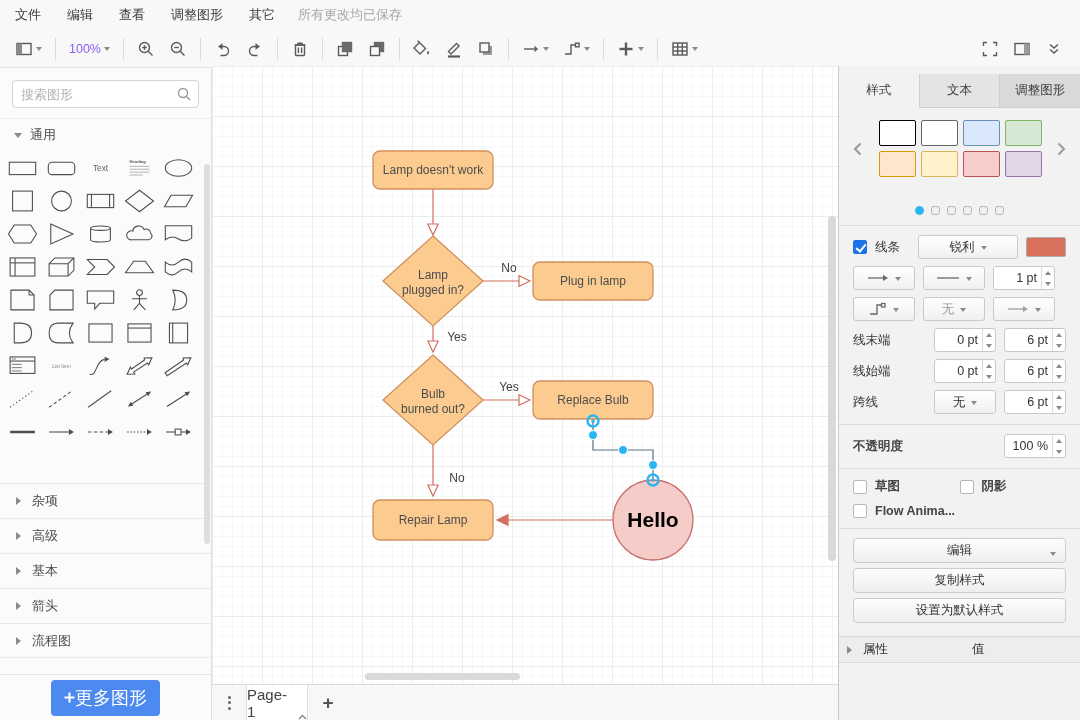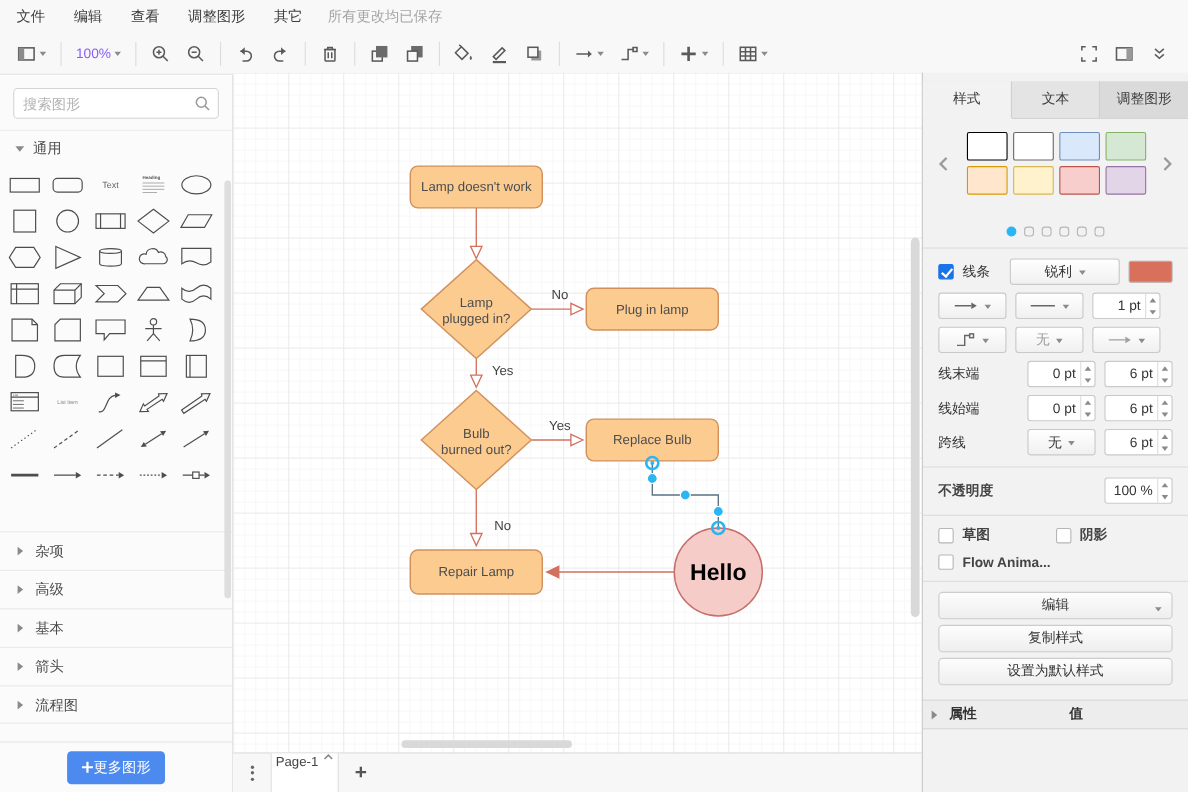--- a/index.html
+++ b/index.html
@@ -39,21 +39,21 @@
   #shape-grid { display:flex; flex-wrap:wrap; width:202px; padding-left:6px; }
   .shape-cell { width:39px; height:33px; display:flex; align-items:center; cursor:default; }
   .shape-cell svg { width:33px; height:26px; stroke:#4d4d4d; fill:none; stroke-width:1.3; }
   #sidebar-sections { position:absolute; left:0; top:415px; width:211px; }
   .side-section { height:35px; display:flex; align-items:center; padding-left:14px;
     border-top:1px solid #e9e9e9; color:#4c4c4c; cursor:default; }
   .side-section:last-child { border-bottom:1px solid #e9e9e9; }
   #sidebar-footer { position:absolute; bottom:0; left:0; width:211px; height:46px;
     border-top:1px solid #e5e5e5; display:flex; align-items:center; justify-content:center; background:#fbfbfb; }
   #more-shapes-btn { background:#4d8af0; color:#fff; border:none; border-radius:4px;
-    padding:6px 13px; font-size:13px; display:flex; align-items:center; gap:0; cursor:default;
+    padding:6px 13px; font-size:18px; display:flex; align-items:center; gap:0; cursor:default;
     font-family:"Liberation Sans","DejaVu Sans",sans-serif; }
   #sidebar-scroll { position:absolute; right:1px; top:96px; width:6px; height:380px; background:#dedede; border-radius:3px; }
 
   
   #canvas { position:absolute; left:212px; top:66px; width:626px; height:618px; background:#fff;
     background-image:
       linear-gradient(#ececec 1px, transparent 1px),
       linear-gradient(90deg,#ececec 1px, transparent 1px),
       linear-gradient(#f7f7f7 1px, transparent 1px),
       linear-gradient(90deg,#f7f7f7 1px, transparent 1px);
@@ -61,21 +61,21 @@
   #diagram-svg { position:absolute; left:0; top:0; }
   #v-scroll { position:absolute; right:2px; top:150px; width:8px; height:345px; background:#d9d9d9; border-radius:4px; }
   #h-scroll { position:absolute; left:153px; bottom:4px; width:155px; height:7px; background:#d9d9d9; border-radius:4px; }
 
   
   #footer { position:absolute; left:212px; top:684px; width:626px; height:36px;
     background:#f7f7f7; border-top:1px solid #dcdcdc; display:flex; align-items:stretch; }
   #pages-menu { width:34px; display:flex; flex-direction:column; align-items:center; justify-content:center; gap:2.5px; }
   #pages-menu i { width:3px; height:3px; border-radius:50%; background:#666; }
   #page-tab { width:62px; background:#fff; border-left:1px solid #ddd; border-right:1px solid #ddd;
-    display:flex; align-items:flex-start; justify-content:center; gap:5px; color:#444; font-size:12px; }
+    display:flex; align-items:flex-end; justify-content:center; gap:5px; color:#444; font-size:15px; }
   #add-page { width:40px; display:flex; align-items:center; justify-content:center; color:#555;
     font-size:19px; font-weight:bold; }
 
   
   #format-panel { position:absolute; left:838px; top:66px; width:242px; height:654px;
     background:#f2f2f2; border-left:1px solid #c9c9c9; font-size:12.5px; }
   #panel-tabs { display:flex; height:34px; background:#e4e4e4; border-bottom:1px solid #cfcfcf;margin-top:8px; }
   .panel-tab { flex:1; display:flex; align-items:center; justify-content:center; color:#3d3d3d;
     border-right:1px solid #cfcfcf; background:#e4e4e4; }
   .panel-tab.active { background:#f2f2f2; border-bottom:1px solid #f2f2f2; margin-bottom:-1px; }
@@ -114,21 +114,21 @@
   .cbox.checked { background:#1a73e8; border-color:#1a73e8; }
   .cbox.checked::after { content:""; position:absolute; left:3.5px; top:1px; width:4px; height:8px;
     border:solid #fff; border-width:0 2px 2px 0; transform:rotate(40deg); }
   #line-color-swatch { width:40px; height:20px; border:1px solid #b0b0b0; border-radius:2px; }
   .col-label { width:62px; text-align:center; color:#8a8a8a; }
   .panel-btn { display:block; width:100%; height:25px; background:linear-gradient(#fdfdfd,#eee);
     border:1px solid #ccc; border-radius:4px; font-size:12.5px; color:#333; margin-bottom:5px;
     position:relative; font-family:"Liberation Sans","DejaVu Sans",sans-serif; cursor:default; }
   .panel-btn .caret { position:absolute; right:9px; top:9px; }
   #props-header { display:flex; align-items:center; height:27px; border-top:1px solid #d8d8d8;
-    border-bottom:1px solid #d8d8d8; background:#ededed; font-weight:bold; color:#333; padding-left:6px; }
+    border-bottom:1px solid #d8d8d8; background:#ededed; font-weight:normal; color:#333; padding-left:6px; }
   #props-header .val { margin-left:84px; }
   .chk-row { display:flex; align-items:center; margin-bottom:9px; }
   .chk-col { width:112px; display:flex; align-items:center; font-weight:bold; color:#444; }
 </style>
 </head>
 <body>
 
 <div id="app">
 
   <div id="menubar">

